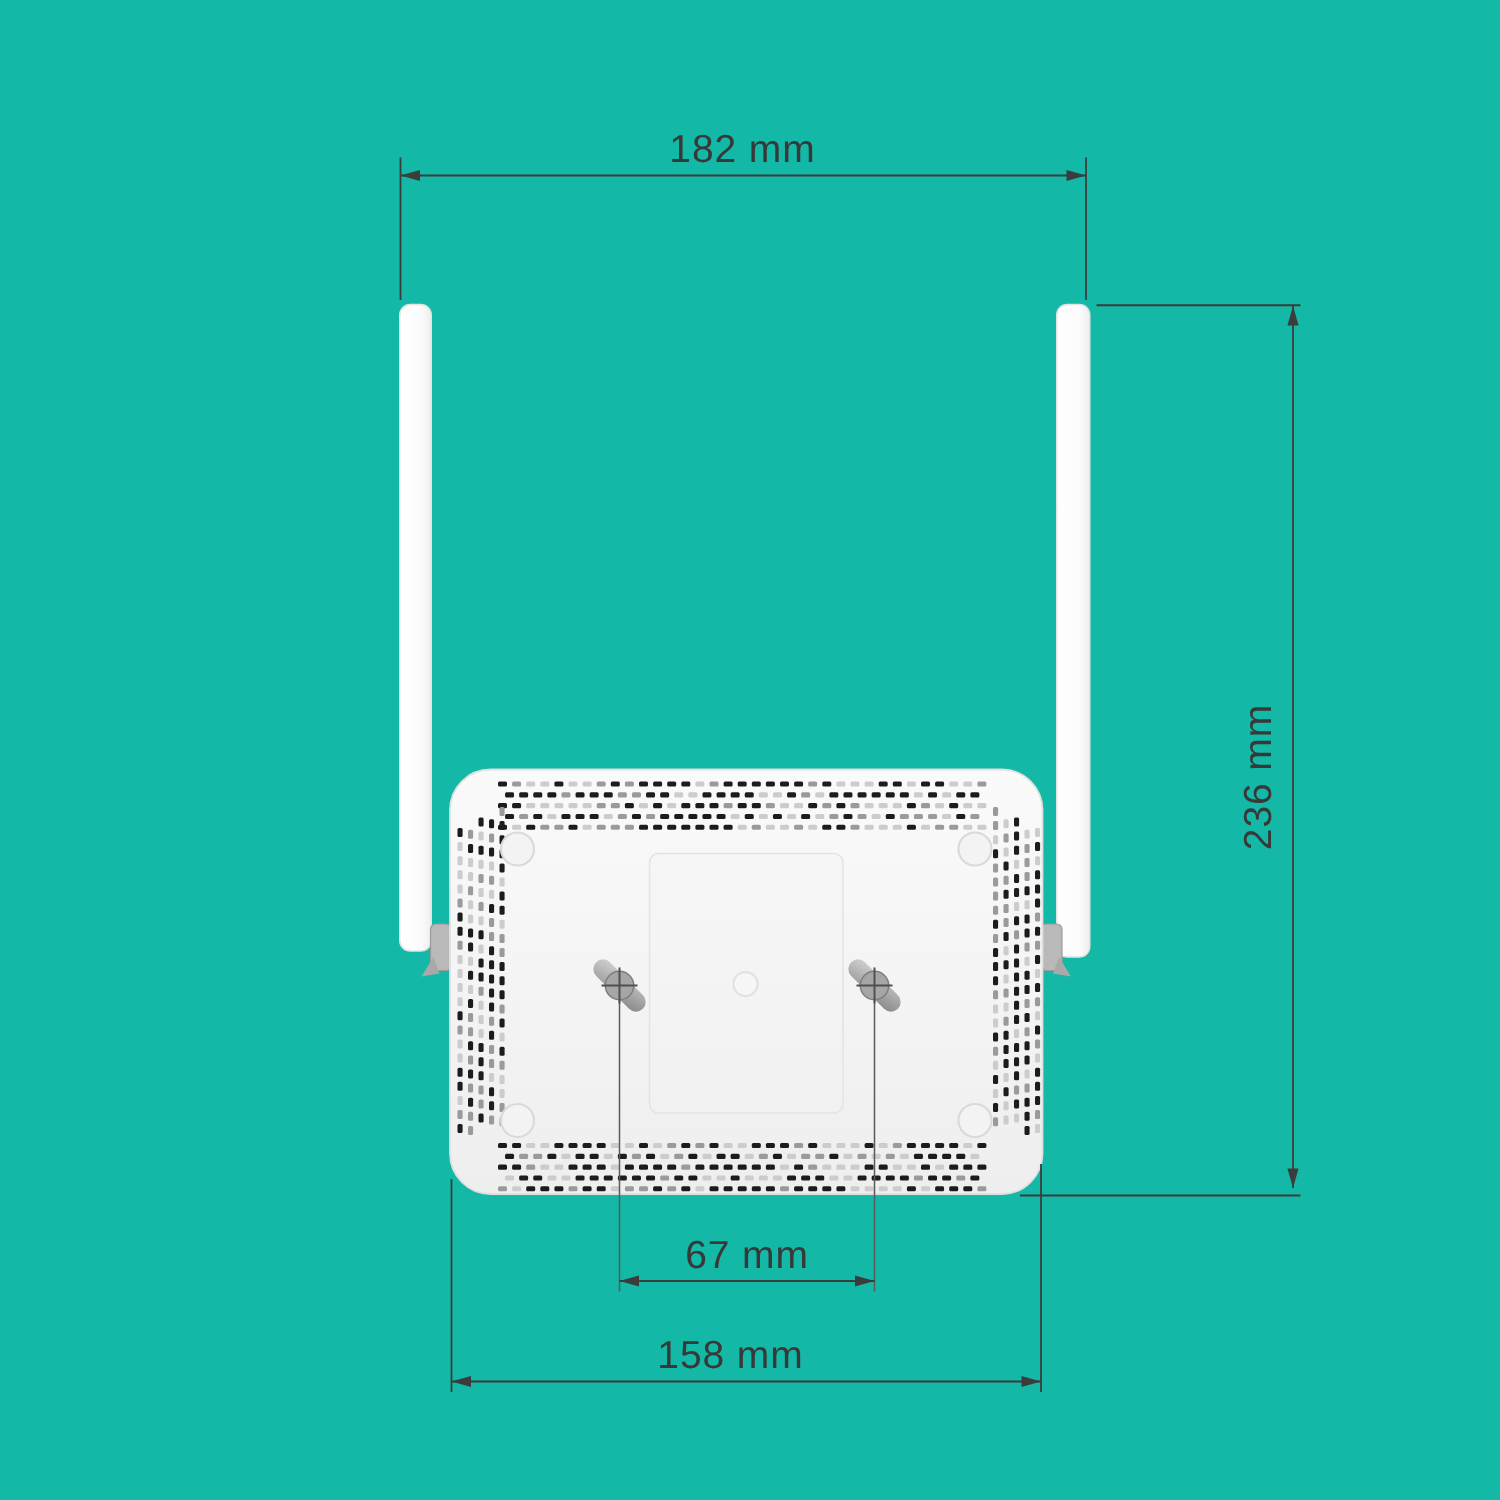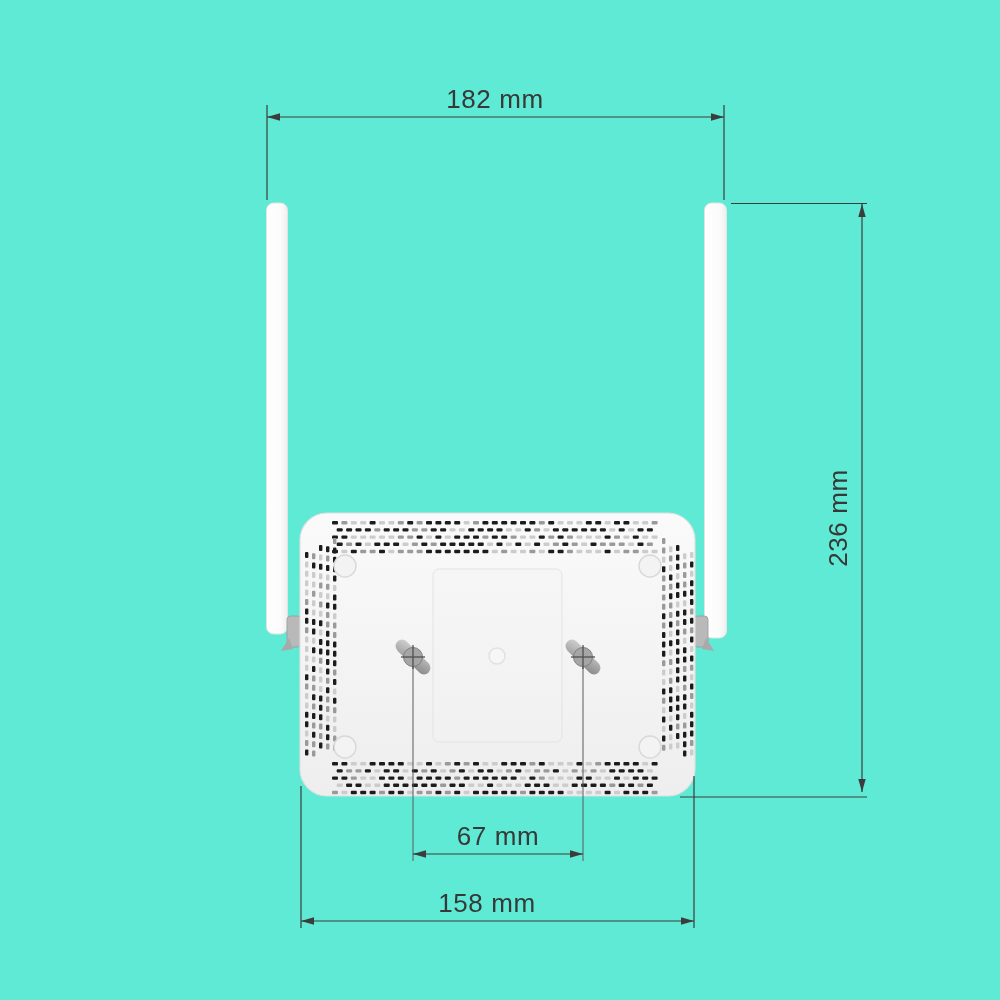--- a/index.html
+++ b/index.html
@@ -1,19 +1,19 @@
 <!DOCTYPE html>
 <html><head>
 <meta charset="utf-8">
 <style>
   html,body{margin:0;padding:0;background:#ffffff;}
   .canvas{
     position:relative;
     width:1000px;height:1000px;
-    background:#5eead4;
+    background:#14b8a6;
     font-family:"Liberation Sans", sans-serif;
     overflow:hidden;
   }
   svg{display:block;}
   .dimtext{
     font-family:"Liberation Sans", sans-serif;
     font-size:26px;
     fill:#383838;
     letter-spacing:0.6px;
   }

